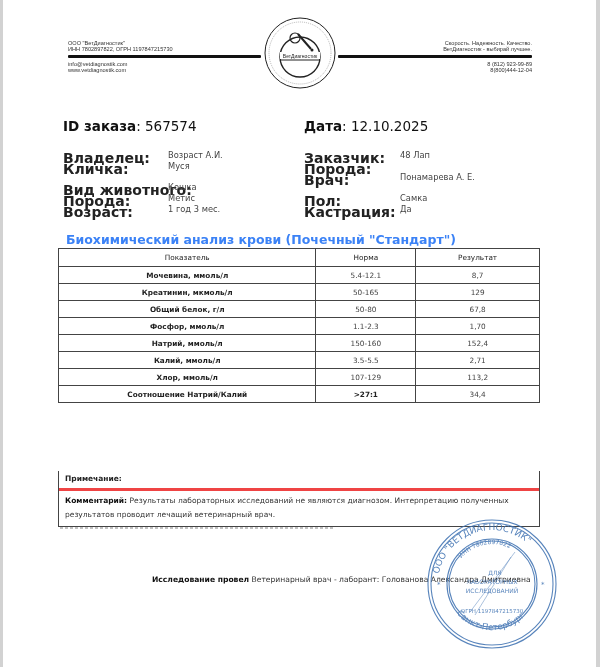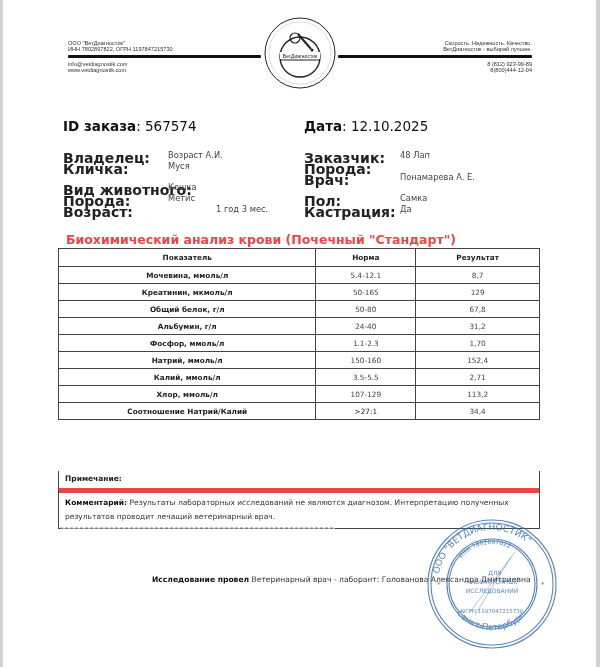--- a/index.html
+++ b/index.html
@@ -18,32 +18,32 @@
   .hline-l { left:68px; width:193px; }
   .hline-r { left:338px; width:194px; }
   .logo { position:absolute; left:263px; top:16px; width:74px; height:74px; }
 
   
   .big { position:absolute; top:118px; font-size:13.5px; color:#111; }
   .big b { font-weight:bold; }
   .lbl { position:absolute; font-size:14px; font-weight:bold; color:#222; }
   .val { position:absolute; font-size:8.3px; color:#444; }
 
-  .title { position:absolute; left:0; width:522px; top:232px; text-align:center; font-size:12.5px; font-weight:bold; color:#ef4444; }
+  .title { position:absolute; left:0; width:522px; top:232px; text-align:center; font-size:12.5px; font-weight:bold; color:#3b82f6; }
 
   table.res { position:absolute; left:58px; top:248px; width:482px; border-collapse:collapse; }
   table.res td, table.res th { border:1px solid #444; font-size:7.3px; text-align:center; height:16px; padding:0; }
-  table.res th { font-weight:bold; height:17px; }
+  table.res th { font-weight:normal; height:17px; }
   table.res td.p { font-weight:bold; }
   table.res td.n, table.res td.r { color:#444;margin-top:24px; }
-  table.res td.nb { font-weight:normal; color:#222; }
+  table.res td.nb { font-weight:bold; color:#222; }
   .col1 { width:258px; } .col2 { width:100px; } .col3 { width:124px; }
 
   .note-box { position:absolute; left:58px; top:472px; width:480px; border:1px solid #444; border-top:none; }
-  .note-row { border-bottom:5px solid #ef4444; font-size:7.5px; font-weight:bold; padding:3px 6px; height:11px; }
+  .note-row { border-bottom:3px solid #ef4444; font-size:7.5px; font-weight:bold; padding:3px 6px; height:11px; }
   .comment { font-size:7.5px; padding:3px 6px 4px 6px; line-height:14px; color:#333; }
   .comment b { color:#111; }
   .fine { position:absolute; left:60px; top:527px; width:275px; height:2px; background:repeating-linear-gradient(90deg,#999 0 3px,#fff 3px 5px); opacity:.6; }
 
   .sign { position:absolute; left:152px; top:575px; font-size:7.6px; color:#333; }
   .sign b { color:#111; }
   .stamp { position:absolute; left:425px; top:517px; width:134px; height:134px; }
 </style>
 </head>
 <body>
@@ -92,21 +92,21 @@
 
 <div class="lbl" style="left:63px; top:150px;">Владелец:</div>
 <div class="val" style="left:168px; top:150px;">Возраст А.И.</div>
 <div class="lbl" style="left:63px; top:161px;">Кличка:</div>
 <div class="val" style="left:168px; top:161px;">Муся</div>
 <div class="lbl" style="left:63px; top:182px;">Вид животного:</div>
 <div class="val" style="left:168px; top:182px;">Кошка</div>
 <div class="lbl" style="left:63px; top:193px;">Порода:</div>
 <div class="val" style="left:168px; top:193px;">Метис</div>
 <div class="lbl" style="left:63px; top:204px;">Возраст:</div>
-<div class="val" style="left:168px; top:204px;margin-left:48px;">1 год 3 мес.</div>
+<div class="val" style="left:168px; top:204px;">1 год 3 мес.</div>
 
 <div class="lbl" style="left:304px; top:150px;">Заказчик:</div>
 <div class="val" style="left:400px; top:150px;">48 Лап</div>
 <div class="lbl" style="left:304px; top:161px;">Порода:</div>
 <div class="val" style="left:400px; top:161px;"></div>
 <div class="lbl" style="left:304px; top:172px;">Врач:</div>
 <div class="val" style="left:400px; top:172px;">Понамарева А. Е.</div>
 <div class="lbl" style="left:304px; top:193px;">Пол:</div>
 <div class="val" style="left:400px; top:193px;">Самка</div>
 <div class="lbl" style="left:304px; top:204px;">Кастрация:</div>
@@ -135,25 +135,20 @@
       </tr>
       <tr>
         <td class="p">Креатинин, мкмоль/л</td>
         <td class="n">50-165</td>
         <td class="r">129</td>
       </tr>
       <tr>
         <td class="p">Общий белок, г/л</td>
         <td class="n">50-80</td>
         <td class="r">67,8</td>
-      </tr>
-      <tr>
-        <td class="p">Альбумин, г/л</td>
-        <td class="n">24-40</td>
-        <td class="r">31,2</td>
       </tr>
       <tr>
         <td class="p">Фосфор, ммоль/л</td>
         <td class="n">1.1-2.3</td>
         <td class="r">1,70</td>
       </tr>
       <tr>
         <td class="p">Натрий, ммоль/л</td>
         <td class="n">150-160</td>
         <td class="r">152,4</td>

